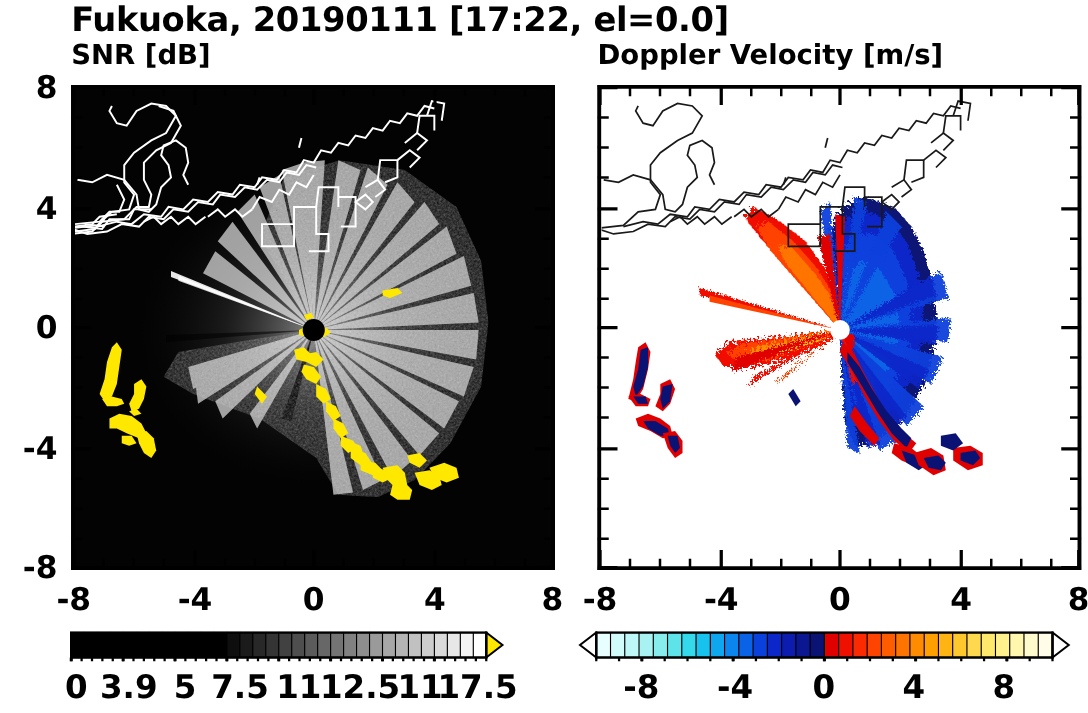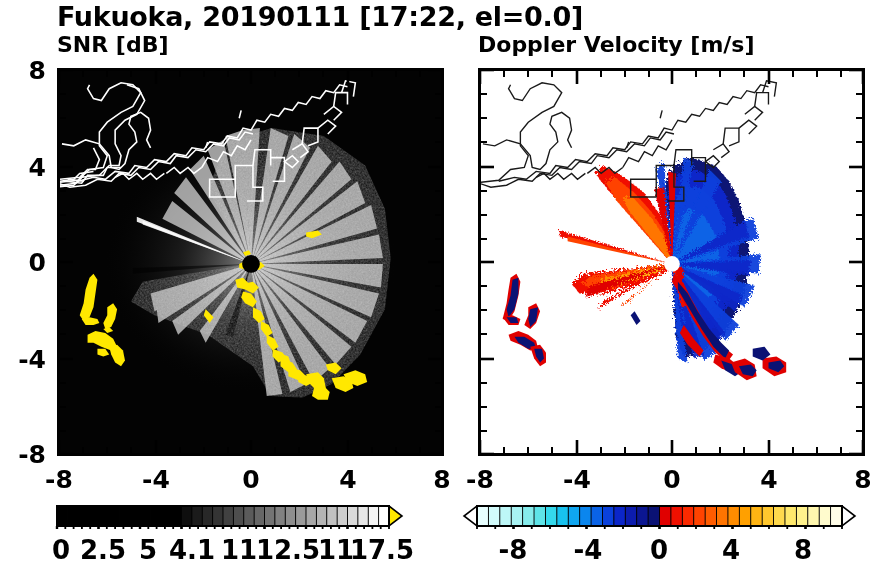--- a/index.html
+++ b/index.html
@@ -739,23 +739,23 @@
           <line x1="51.5" y1="21" x2="51.5" y2="30" stroke-width="2.4"></line>
           <line x1="124.5" y1="21" x2="124.5" y2="30" stroke-width="2.4"></line>
           <line x1="197.5" y1="21" x2="197.5" y2="30" stroke-width="2.4"></line>
           <line x1="270.5" y1="21" x2="270.5" y2="30" stroke-width="2.4"></line>
           <line x1="343.5" y1="21" x2="343.5" y2="30" stroke-width="2.4"></line>
         </g>
       </svg>
   </div>
 
   <div class="cl" style="left:61px;  top:535px;">0</div>
-  <div class="cl" style="left:103px; top:535px;">2.5</div>
+  <div class="cl" style="left:103px; top:535px;">3.9</div>
   <div class="cl" style="left:148px; top:535px;">5</div>
-  <div class="cl" style="left:192px; top:535px;">4.1</div>
+  <div class="cl" style="left:192px; top:535px;">7.5</div>
   <div class="cl" style="left:239px; top:535px;">11</div>
   <div class="cl" style="left:288px; top:535px;">12.5</div>
   <div class="cl" style="left:336px; top:535px;">11</div>
   <div class="cl" style="left:382px; top:535px;">17.5</div>
 
   <div class="cl" style="left:513px; top:535px;">-8</div>
   <div class="cl" style="left:588px; top:535px;">-4</div>
   <div class="cl" style="left:659px; top:535px;">0</div>
   <div class="cl" style="left:731px; top:535px;">4</div>
   <div class="cl" style="left:803px; top:535px;">8</div>

